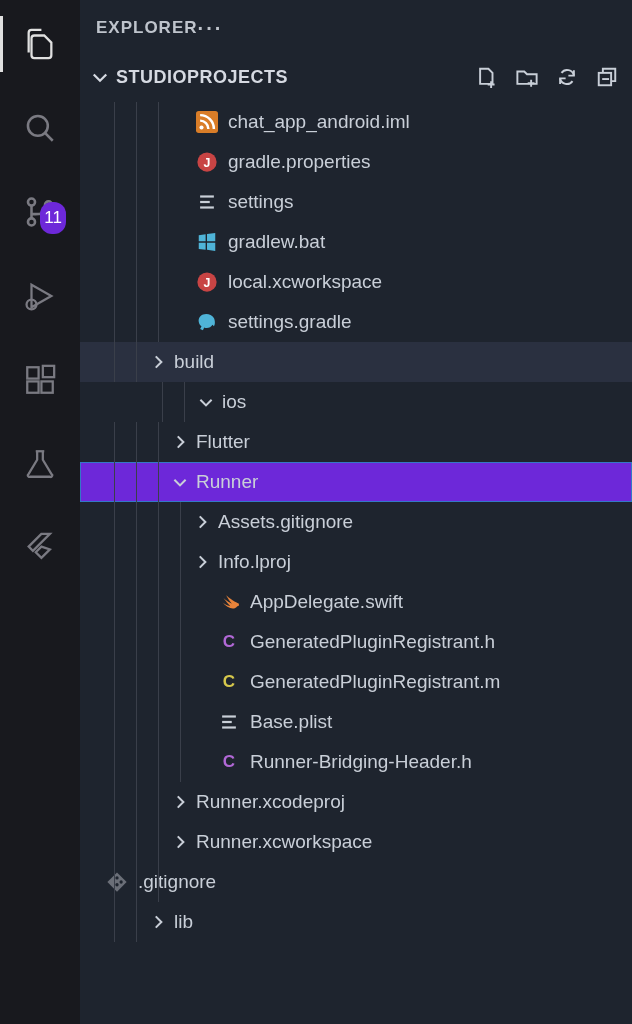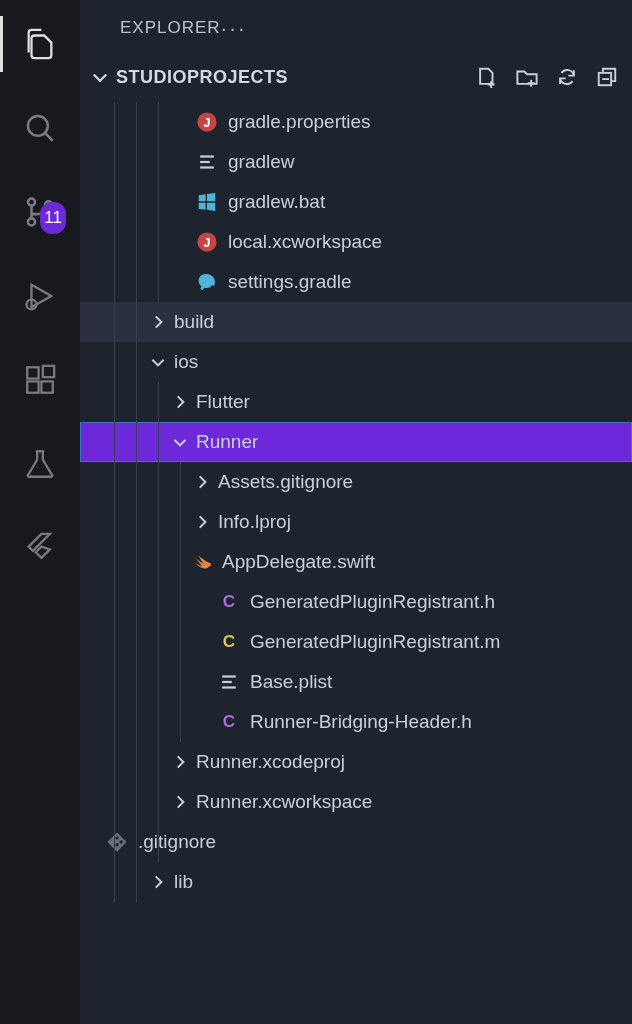--- a/index.html
+++ b/index.html
@@ -63,24 +63,25 @@
 .sidebar {
   flex: 1;
   background: #1e242e;
   display: flex;
   flex-direction: column;
 }
 .sidebar-header {
   height: 56px;
   display: flex;
   align-items: center;
-  padding: 0 20px 0 40px;
+  padding: 0 20px 0 16px;
   color: #bfc4cc;
   font-size: 17px;
   letter-spacing: 1px;
+  font-weight: bold;
 }
 .header-actions {
   color: #bfc4cc;
   cursor: pointer;
 }
 .section-header {
   height: 42px;
   display: flex;
   align-items: center;
   padding-left: 10px;
@@ -233,39 +234,53 @@
     </div>
   </div>
   <div class="tree" id="tree">
       <div class="tree-row" style="padding-left: 90px;">
         <div class="indent-guide" style="left: 34px;"></div>
         <div class="indent-guide" style="left: 56px;"></div>
         <div class="indent-guide" style="left: 78px;"></div>
         <div class="twisty"></div>
         <div class="file-icon">
           <svg viewBox="0 0 16 16">
+            <rect width="16" height="16" rx="2" fill="#d97d28"></rect>
+            <circle cx="4" cy="12" r="1.5" fill="#fff"></circle>
+            <path d="M3 7a6 6 0 0 1 6 6M3 3a10 10 0 0 1 10 10" stroke="#fff" stroke-width="1.8" fill="none"></path>
+          </svg>
+        </div>
+        <span class="label">chat_app_android.iml</span>
+      </div>
+      <div class="tree-row" style="padding-left: 90px;">
+        <div class="indent-guide" style="left: 34px;"></div>
+        <div class="indent-guide" style="left: 56px;"></div>
+        <div class="indent-guide" style="left: 78px;"></div>
+        <div class="twisty"></div>
+        <div class="file-icon">
+          <svg viewBox="0 0 16 16">
             <circle cx="8" cy="8" r="7" fill="#c84444"></circle>
             <text x="8" y="11.5" text-anchor="middle" font-size="9" font-weight="bold" fill="#fff">J</text>
           </svg>
         </div>
         <span class="label">gradle.properties</span>
       </div>
       <div class="tree-row" style="padding-left: 90px;">
         <div class="indent-guide" style="left: 34px;"></div>
         <div class="indent-guide" style="left: 56px;"></div>
         <div class="indent-guide" style="left: 78px;"></div>
         <div class="twisty"></div>
         <div class="file-icon">
           <svg viewBox="0 0 16 16" fill="none" stroke="#c9cfd8" stroke-width="1.6">
             <line x1="3" y1="4" x2="13" y2="4"></line>
             <line x1="3" y1="8" x2="10" y2="8"></line>
             <line x1="3" y1="12" x2="13" y2="12"></line>
           </svg>
         </div>
-        <span class="label">gradlew</span>
+        <span class="label">settings</span>
       </div>
       <div class="tree-row" style="padding-left: 90px;">
         <div class="indent-guide" style="left: 34px;"></div>
         <div class="indent-guide" style="left: 56px;"></div>
         <div class="indent-guide" style="left: 78px;"></div>
         <div class="twisty"></div>
         <div class="file-icon">
           <svg viewBox="0 0 16 16">
             <path fill="#4fb4d8" d="M2 3l5-.7V7.5H2zM8 2.2L14 1.4V7.5H8zM2 8.5h5v5.2L2 13zM8 8.5h6v6.1L8 13.7z"></path>
           </svg>
@@ -300,21 +315,21 @@
       <div class="tree-row hovered" style="padding-left: 68px;">
         <div class="indent-guide" style="left: 34px;"></div>
         <div class="indent-guide" style="left: 56px;"></div>
         <div class="twisty">
           <svg viewBox="0 0 16 16" fill="none" stroke="#c9cfd8" stroke-width="1.8">
             <polyline points="6,3 11,8 6,13"></polyline>
           </svg>
         </div>
         <span class="label">build</span>
       </div>
-      <div class="tree-row" style="padding-left: 68px;">
+      <div class="tree-row" style="padding-left: 68px; margin-left: 48px;">
         <div class="indent-guide" style="left: 34px;"></div>
         <div class="indent-guide" style="left: 56px;"></div>
         <div class="twisty">
           <svg viewBox="0 0 16 16" fill="none" stroke="#c9cfd8" stroke-width="1.8">
             <polyline points="3,6 8,11 13,6"></polyline>
           </svg>
         </div>
         <span class="label">ios</span>
       </div>
       <div class="tree-row" style="padding-left: 90px;">
@@ -356,21 +371,21 @@
         <div class="indent-guide" style="left: 56px;"></div>
         <div class="indent-guide" style="left: 78px;"></div>
         <div class="indent-guide" style="left: 100px;"></div>
         <div class="twisty">
           <svg viewBox="0 0 16 16" fill="none" stroke="#c9cfd8" stroke-width="1.8">
             <polyline points="6,3 11,8 6,13"></polyline>
           </svg>
         </div>
         <span class="label">Info.lproj</span>
       </div>
-      <div class="tree-row" style="padding-left: 84px;">
+      <div class="tree-row" style="padding-left: 112px;">
         <div class="indent-guide" style="left: 34px;"></div>
         <div class="indent-guide" style="left: 56px;"></div>
         <div class="indent-guide" style="left: 78px;"></div>
         <div class="indent-guide" style="left: 100px;"></div>
         <div class="twisty"></div>
         <div class="file-icon">
           <svg viewBox="0 0 16 16">
             <path fill="#e8833a" d="M14 11c-2 3-7 2-11-3 2 2 5 3 6 3-2-2-5-6-5-6 3 3 6 4 6 4-2-2-4-6-4-6 4 4 9 6 9 6 1 2-1 2-1 2z"></path>
           </svg>
         </div>

